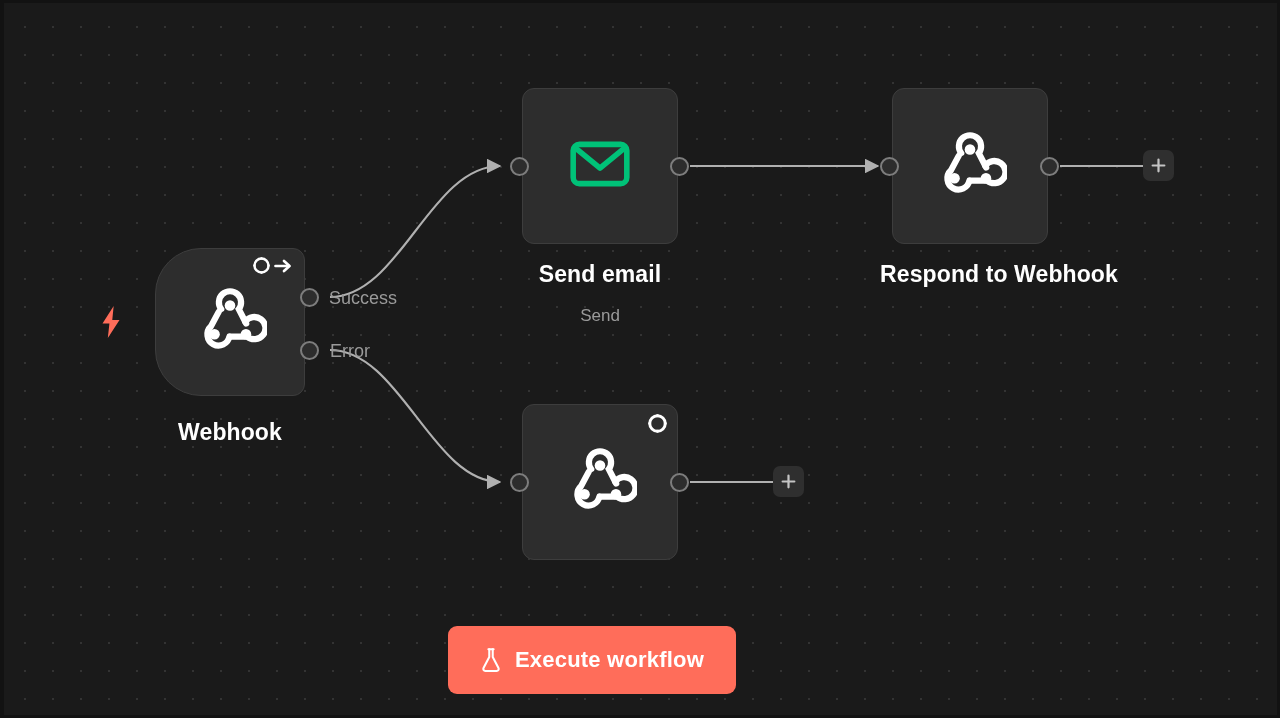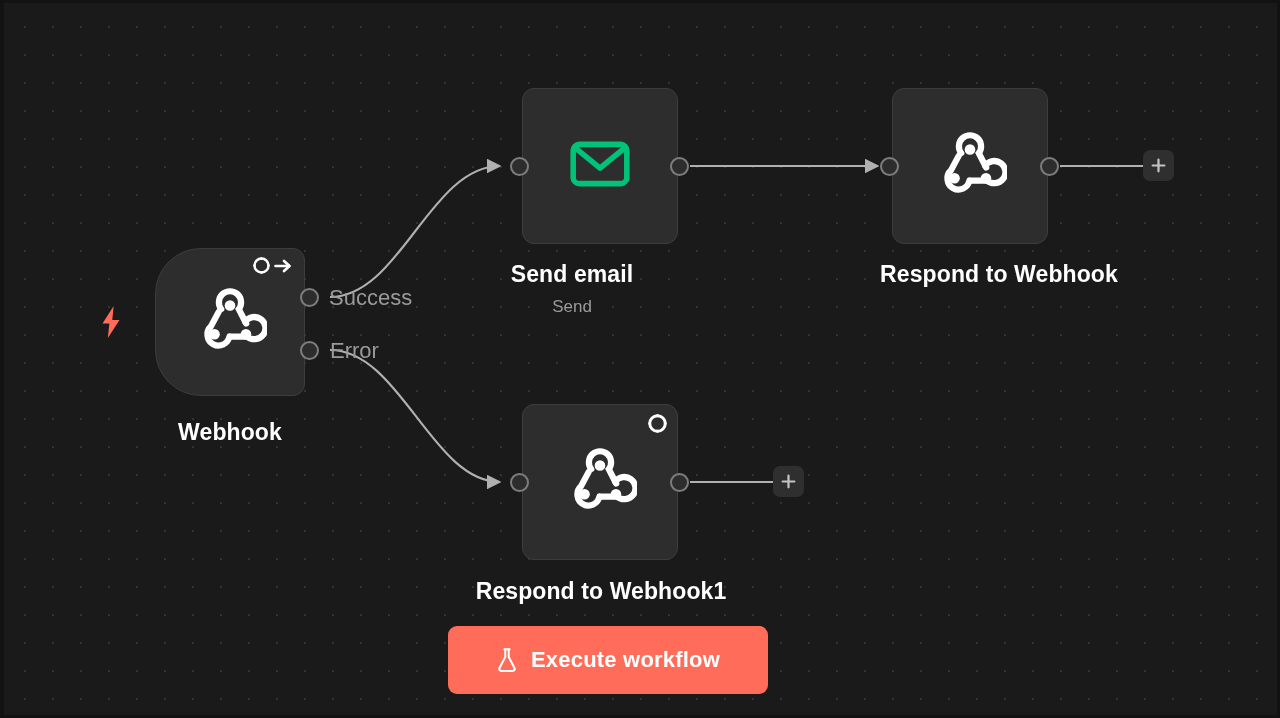--- a/index.html
+++ b/index.html
@@ -87,37 +87,37 @@
     font-weight: 700;
     color: #ffffff;
     letter-spacing: 0.1px;
     line-height: 28px;
   }
   .node-subtitle {
     font-size: 17px;
     font-weight: 400;
     color: #9a9a9a;
     line-height: 24px;
-    margin-top: 7px;
+    margin-top: 16px;
   }
 
   
   .port {
     position: absolute;
     width: 19px; height: 19px;
     border-radius: 50%;
     background: #2d2d2d;
     border: 2px solid #7d7d7d;
     z-index: 14;
   }
 
   
   .port-label {
     position: absolute;
-    font-size: 22px;
+    font-size: 18px;
     color: #9a9a9a;
     line-height: 20px;
     white-space: nowrap;
     z-index: 14;
   }
 
   
   .plus-btn {
     position: absolute;
     width: 31px; height: 31px;
@@ -133,21 +133,21 @@
   .bolt {
     position: absolute;
     z-index: 13;
   }
 
   
   #execute-btn {
     position: absolute;
     left: 448px;
     top: 626px;
-    width: 320px;
+    width: 288px;
     height: 68px;
     background: #ff6d5a;
     border: none;
     border-radius: 9px;
     color: #ffffff;
     font-family: "Liberation Sans", sans-serif;
     font-size: 22px;
     font-weight: 700;
     letter-spacing: 0.2px;
     display: flex;
@@ -228,21 +228,21 @@
   <div class="node" style="left:522px; top:88px; width:156px; height:156px;">
     <span class="node-icon">
       <svg width="66" height="66" viewBox="0 0 64 64" xmlns="http://www.w3.org/2000/svg">
         <rect x="6" y="13" width="52" height="38" rx="6" ry="6" fill="none" stroke="#00c278" stroke-width="5.4"></rect>
         <path d="M9.5 17.5 L 32 36 L 54.5 17.5" fill="none" stroke="#00c278" stroke-width="5.4" stroke-linecap="round" stroke-linejoin="round"></path>
       </svg>
     </span>
   </div>
   <div class="port" style="left:510px; top:157px;"></div>
   <div class="port" style="left:670px; top:157px;"></div>
-  <div class="node-caption" style="left:572px; top:260px;">
+  <div class="node-caption" style="left:600px; top:260px;">
     <div class="node-title">Send email</div>
     <div class="node-subtitle">Send</div>
   </div>
 
   <div class="node" style="left:892px; top:88px; width:156px; height:156px;">
     <span class="node-icon">
       <svg width="74" height="74" viewBox="0 0 64 64" xmlns="http://www.w3.org/2000/svg">
         <g fill="none" stroke="#ffffff" stroke-width="5.4" stroke-linecap="round">
           <path d="M24.4 22.6 A 9.6 9.6 0 1 1 39.6 22.6 L 46 35"></path>
           <path d="M22.1 25.2 L 15.5 37.5 A 9.6 9.6 0 1 0 31.5 46.3"></path>
@@ -295,23 +295,20 @@
   <div class="port" style="left:510px; top:473px;"></div>
   <div class="port" style="left:670px; top:473px;"></div>
   <div class="plus-btn" style="left:773px; top:466px;">
     <svg width="17" height="17" viewBox="0 0 16 16" xmlns="http://www.w3.org/2000/svg">
       <g stroke="#c4c4c4" stroke-width="2.1" stroke-linecap="round">
         <path d="M8 2.5 V 13.5"></path>
         <path d="M2.5 8 H 13.5"></path>
       </g>
     </svg>
   </div>
-  <div class="node-caption" style="left:601px; top:577px;">
-    <div class="node-title">Respond to Webhook1</div>
-  </div>
 
   <button id="execute-btn">
     <span style="display:flex;align-items:center;">
       <svg width="22" height="26" viewBox="0 0 20 24" xmlns="http://www.w3.org/2000/svg">
         <g fill="none" stroke="#ffffff" stroke-width="1.9" stroke-linecap="round" stroke-linejoin="round">
           <path d="M7.6 2 H 12.4"></path>
           <path d="M8.4 2 V 9.2 L 3.1 19.3 A 1.9 1.9 0 0 0 4.8 22.1 H 15.2 A 1.9 1.9 0 0 0 16.9 19.3 L 11.6 9.2 V 2"></path>
         </g>
       </svg>
     </span>

